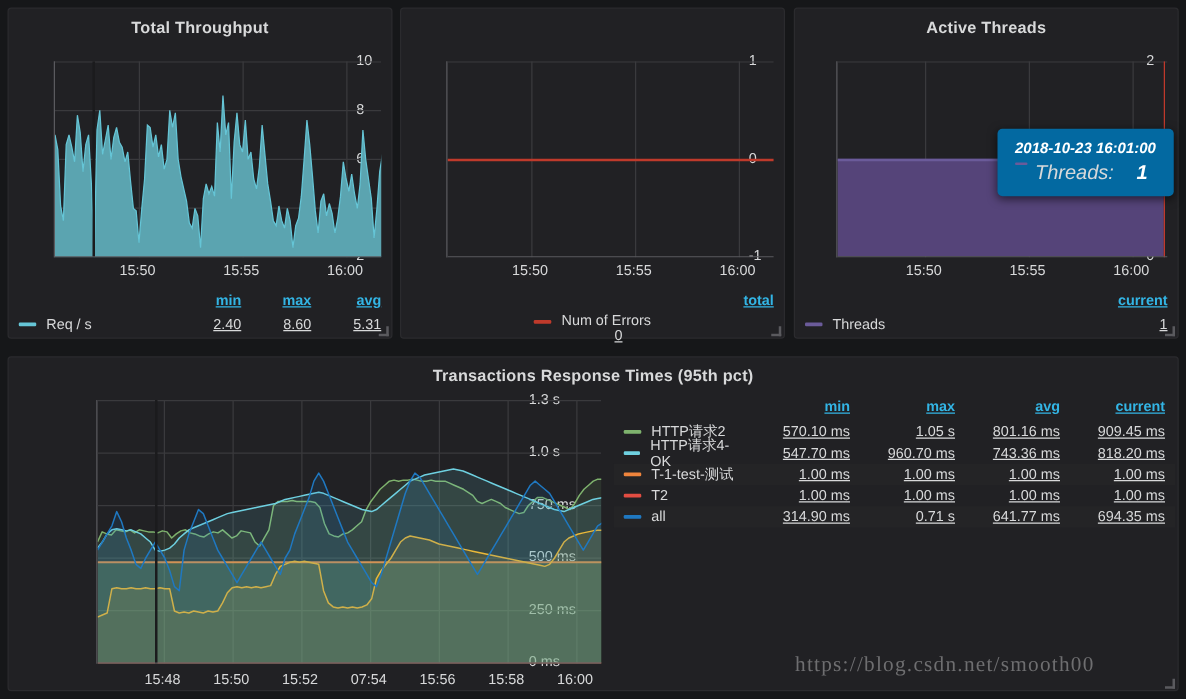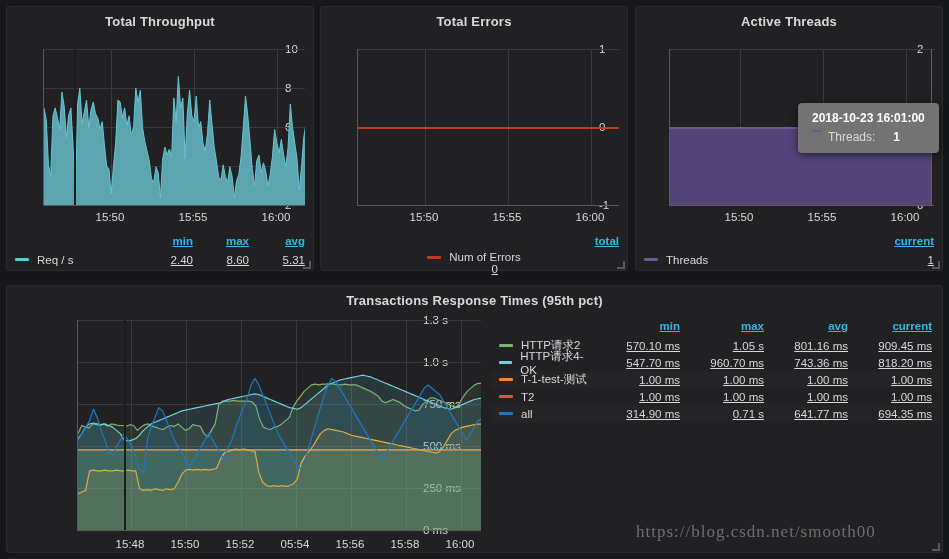--- a/index.html
+++ b/index.html
@@ -96,33 +96,34 @@
   .num { text-align: right; text-decoration: underline; }
 
   
   .c-top { width: 56px; }
   
   .c-bot { width: 84px; }
 
   
   .tooltip {
     position: absolute;
-    background: #737373;
+    background: #0369a1;
     border-radius: 4px;
     padding: 8px 14px 9px 14px;
     box-shadow: 0 2px 8px rgba(0,0,0,.6);
     z-index: 20;
+    font-style: italic;
   }
   .tooltip-time {
     color: #ffffff; font-size: 12px; font-weight: bold;
     white-space: nowrap; margin-bottom: 5px;
   }
   .tooltip-row {
     display: flex; 
-    color: #d8d9da; font-size: 12px; white-space: nowrap;
+    color: #d8d9da; font-size: 16px; white-space: nowrap;
   }
   .tooltip-row .swatch { width: 10px; height: 2px; margin-right: 6px; }
   .tooltip-val { font-weight: bold; color: #ffffff; margin-left: 18px; }
 
   
   .watermark {
     position: absolute;
     color: #6e6e70;
     font-family: "Liberation Serif", serif;
     font-size: 17px;
@@ -179,21 +180,20 @@
         </span>
         <span class="num c-top">2.40</span>
         <span class="num c-top">8.60</span>
         <span class="num c-top">5.31</span>
       </div>
     </div>
     <div class="resize-corner"></div>
   </div>
 
   <div class="panel" style="left:320px; top:6px; width:308px; height:265px;">
-    <div class="panel-title">Total Errors</div>
 
     <div class="graph" style="left:0; top:30px; width:308px; height:180px;">
       <div class="yaxis">
         <div class="ytick" style="top:12px;  width:30px;">1</div>
         <div class="ytick" style="top:90px;  width:30px;">0</div>
         <div class="ytick" style="top:168px; width:30px;">-1</div>
       </div>
       <div class="plot" style="left:36px; top:12px; width:262px; height:157px;">
         <div class="gridline-h" style="top:0px;"></div>
         <div class="gridline-v" style="left:67px;"></div>
@@ -306,21 +306,21 @@
             <path d="M0.00 173.67 L3.85 172.05 L7.70 170.42 L11.54 150.95 L15.39 150.13 L19.24 150.95 L23.09 150.95 L26.93 150.13 L30.78 150.95 L34.63 150.95 L38.48 150.13 L42.32 150.95 L46.17 150.95 L50.02 150.13 L53.87 150.95 L57.71 150.95 L61.56 168.80 L65.41 170.42 L69.26 169.61 L73.10 170.42 L76.95 168.80 L80.80 169.61 L84.65 170.42 L88.50 168.80 L92.34 169.61 L96.19 168.80 L100.04 162.31 L103.89 154.19 L107.73 150.13 L111.58 149.32 L115.43 150.13 L119.28 149.32 L123.12 150.13 L126.97 149.32 L130.82 150.13 L134.67 149.32 L138.51 148.51 L142.36 139.58 L146.21 133.09 L150.06 131.47 L153.90 129.85 L157.75 129.03 L161.60 129.85 L165.45 129.03 L169.30 129.85 L173.14 130.66 L176.99 131.47 L180.84 152.57 L184.69 162.31 L188.53 165.55 L192.38 166.37 L196.23 165.55 L200.08 166.37 L203.92 165.55 L207.77 166.37 L211.62 165.55 L215.47 163.93 L219.31 159.06 L223.16 142.83 L227.01 136.34 L230.86 131.47 L234.70 126.60 L238.55 120.11 L242.40 113.62 L246.25 110.37 L250.10 108.75 L253.94 109.56 L257.79 110.37 L261.64 111.18 L265.49 111.99 L269.33 113.62 L273.18 115.24 L277.03 116.05 L280.88 116.86 L284.72 117.67 L288.57 118.48 L292.42 119.30 L296.27 120.11 L300.11 120.92 L303.96 121.73 L307.81 122.54 L311.66 123.35 L315.50 124.17 L319.35 124.98 L323.20 125.79 L327.05 126.60 L330.90 127.41 L334.74 128.22 L338.59 129.03 L342.44 129.85 L346.29 130.66 L350.13 131.47 L353.98 132.28 L357.83 133.09 L361.68 131.47 L365.52 126.60 L369.37 120.11 L373.22 113.62 L377.07 110.37 L380.91 108.75 L384.76 107.12 L388.61 106.31 L392.46 105.50 L396.30 104.69 L400.15 104.20 L404.00 104.20" fill="none" stroke="#eab839" stroke-width="1.2" stroke-linejoin="round"></path>
             <path d="M0.00 120.11 L3.85 113.62 L7.70 107.12 L11.54 100.63 L15.39 89.27 L19.24 97.38 L23.09 110.37 L26.93 120.11 L30.78 131.47 L34.63 134.72 L38.48 126.60 L42.32 120.11 L46.17 113.62 L50.02 120.11 L53.87 126.60 L57.71 136.34 L61.56 149.32 L65.41 152.57 L69.26 120.11 L73.10 107.12 L76.95 97.38 L80.80 87.65 L84.65 90.89 L88.50 100.63 L92.34 110.37 L96.19 120.11 L100.04 126.60 L103.89 133.09 L107.73 139.58 L111.58 146.08 L115.43 139.58 L119.28 133.09 L123.12 126.60 L126.97 120.11 L130.82 113.62 L134.67 120.11 L138.51 126.60 L142.36 133.09 L146.21 139.58 L150.06 126.60 L153.90 120.11 L157.75 107.12 L161.60 97.38 L165.45 87.65 L169.30 77.91 L173.14 64.92 L176.99 58.43 L180.84 64.92 L184.69 74.66 L188.53 84.40 L192.38 94.14 L196.23 103.88 L200.08 113.62 L203.92 120.11 L207.77 126.60 L211.62 133.09 L215.47 139.58 L219.31 146.08 L223.16 149.32 L227.01 139.58 L230.86 126.60 L234.70 113.62 L238.55 100.63 L242.40 87.65 L246.25 74.66 L250.10 64.92 L253.94 58.43 L257.79 61.68 L261.64 68.17 L265.49 74.66 L269.33 81.15 L273.18 87.65 L277.03 94.14 L280.88 100.63 L284.72 107.12 L288.57 113.62 L292.42 120.11 L296.27 126.60 L300.11 133.09 L303.96 139.58 L307.81 133.09 L311.66 126.60 L315.50 120.11 L319.35 113.62 L323.20 107.12 L327.05 100.63 L330.90 94.14 L334.74 87.65 L338.59 81.15 L342.44 74.66 L346.29 68.17 L350.13 64.92 L353.98 68.17 L357.83 71.42 L361.68 74.66 L365.52 81.15 L369.37 87.65 L373.22 94.14 L377.07 100.63 L380.91 107.12 L384.76 113.62 L388.61 120.11 L392.46 113.62 L396.30 107.12 L400.15 100.63 L404.00 98.36 L404 211 L0 211 Z" fill="rgba(31,120,193,0.13)" stroke="none"></path>
             <path d="M0.00 120.11 L3.85 113.62 L7.70 107.12 L11.54 100.63 L15.39 89.27 L19.24 97.38 L23.09 110.37 L26.93 120.11 L30.78 131.47 L34.63 134.72 L38.48 126.60 L42.32 120.11 L46.17 113.62 L50.02 120.11 L53.87 126.60 L57.71 136.34 L61.56 149.32 L65.41 152.57 L69.26 120.11 L73.10 107.12 L76.95 97.38 L80.80 87.65 L84.65 90.89 L88.50 100.63 L92.34 110.37 L96.19 120.11 L100.04 126.60 L103.89 133.09 L107.73 139.58 L111.58 146.08 L115.43 139.58 L119.28 133.09 L123.12 126.60 L126.97 120.11 L130.82 113.62 L134.67 120.11 L138.51 126.60 L142.36 133.09 L146.21 139.58 L150.06 126.60 L153.90 120.11 L157.75 107.12 L161.60 97.38 L165.45 87.65 L169.30 77.91 L173.14 64.92 L176.99 58.43 L180.84 64.92 L184.69 74.66 L188.53 84.40 L192.38 94.14 L196.23 103.88 L200.08 113.62 L203.92 120.11 L207.77 126.60 L211.62 133.09 L215.47 139.58 L219.31 146.08 L223.16 149.32 L227.01 139.58 L230.86 126.60 L234.70 113.62 L238.55 100.63 L242.40 87.65 L246.25 74.66 L250.10 64.92 L253.94 58.43 L257.79 61.68 L261.64 68.17 L265.49 74.66 L269.33 81.15 L273.18 87.65 L277.03 94.14 L280.88 100.63 L284.72 107.12 L288.57 113.62 L292.42 120.11 L296.27 126.60 L300.11 133.09 L303.96 139.58 L307.81 133.09 L311.66 126.60 L315.50 120.11 L319.35 113.62 L323.20 107.12 L327.05 100.63 L330.90 94.14 L334.74 87.65 L338.59 81.15 L342.44 74.66 L346.29 68.17 L350.13 64.92 L353.98 68.17 L357.83 71.42 L361.68 74.66 L365.52 81.15 L369.37 87.65 L373.22 94.14 L377.07 100.63 L380.91 107.12 L384.76 113.62 L388.61 120.11 L392.46 113.62 L396.30 107.12 L400.15 100.63 L404.00 98.36" fill="none" stroke="#1f78c1" stroke-width="1.2" stroke-linejoin="round"></path>
           </svg>
         <div class="annotation-line" style="left:46px;"></div>
         <div class="axis-baseline"></div>
       </div>
       <div class="xtick" style="left:123px; top:226px;">15:48</div>
       <div class="xtick" style="left:178px; top:226px;">15:50</div>
       <div class="xtick" style="left:233px; top:226px;">15:52</div>
-      <div class="xtick" style="left:288px; top:226px;">05:54</div>
+      <div class="xtick" style="left:288px; top:226px;">07:54</div>
       <div class="xtick" style="left:343px; top:226px;">15:56</div>
       <div class="xtick" style="left:398px; top:226px;">15:58</div>
       <div class="xtick" style="left:453px; top:226px;">16:00</div>
     </div>
 
     <div class="legend" style="left:484px; top:34px; width:449px;">
       <div class="legend-head">
         <span class="num c-bot">min</span>
         <span class="num c-bot">max</span>
         <span class="num c-bot">avg</span>

